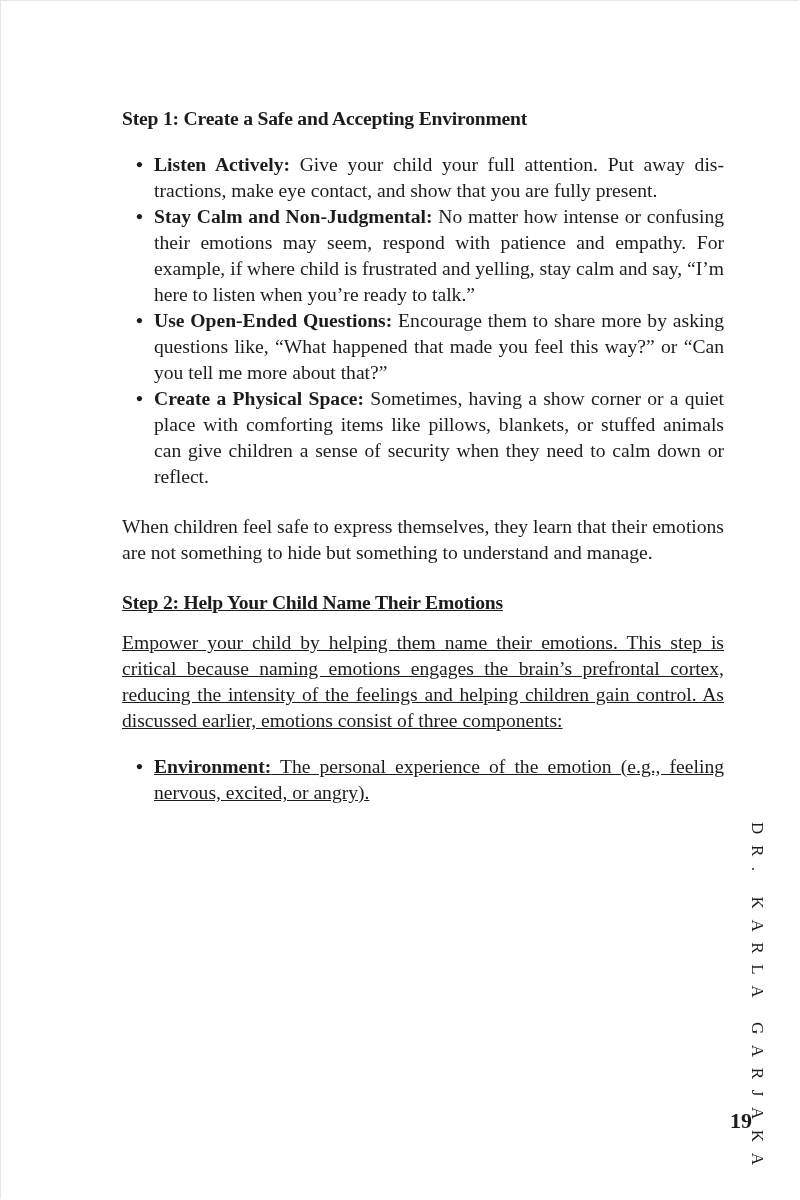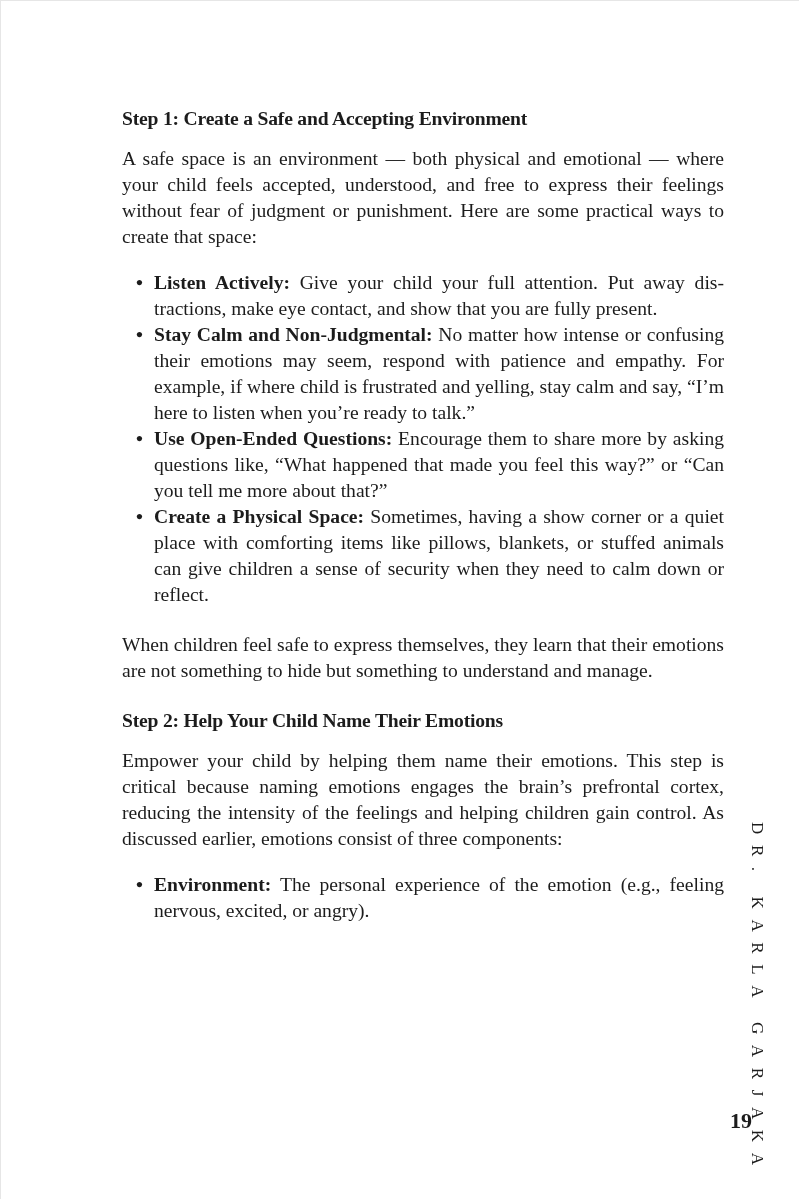--- a/index.html
+++ b/index.html
@@ -56,21 +56,21 @@
   }
   ul.bullets li::before {
     content: "\2022";
     position: absolute;
     left: -18px;
     top: 0;
     font-weight: bold;
   }
   .term { font-weight: bold; }
   .after-list { margin-top: 24px; }
-  .step2 { margin-top: 24px; }
+  .step2 { margin-top: 24px; text-decoration: underline; }
   .step2-list { margin-top: 24px; }
 
   .side-author {
     position: absolute;
     left: 742px;
     top: 822px;
     width: 30px;
     height: 280px;
     writing-mode: vertical-rl;
     text-orientation: mixed;
@@ -93,21 +93,20 @@
 </style>
 </head>
 <body>
 
 <div class="page-border"></div>
 
 <main class="content">
 
   <section>
     <h2>Step 1: Create a Safe and Accepting Environment</h2>
-    <p>A safe space is an environment — both physical and emotional — where your child feels accepted, understood, and free to express their feelings without fear of judgment or punishment. Here are some prac­tical ways to create that space:</p>
 
     <ul class="bullets">
       <li><span class="term">Listen Actively:</span><span> Give your child your full attention. Put away dis­tractions, make eye contact, and show that you are fully present.</span></li>
       <li><span class="term">Stay Calm and Non-Judgmental:</span><span> No matter how intense or con­fusing their emotions may seem, respond with patience and empa­thy. For example, if where child is frustrated and yelling, stay calm and say, “I’m here to listen when you’re ready to talk.”</span></li>
       <li><span class="term">Use Open-Ended Questions:</span><span> Encourage them to share more by asking questions like, “What happened that made you feel this way?” or “Can you tell me more about that?”</span></li>
       <li><span class="term">Create a Physical Space:</span><span> Sometimes, having a show corner or a quiet place with comforting items like pillows, blankets, or stuffed animals can give children a sense of security when they need to calm down or reflect.</span></li>
     </ul>
 
     <p class="after-list">When children feel safe to express themselves, they learn that their emotions are not something to hide but something to understand and manage.</p>
   </section>

